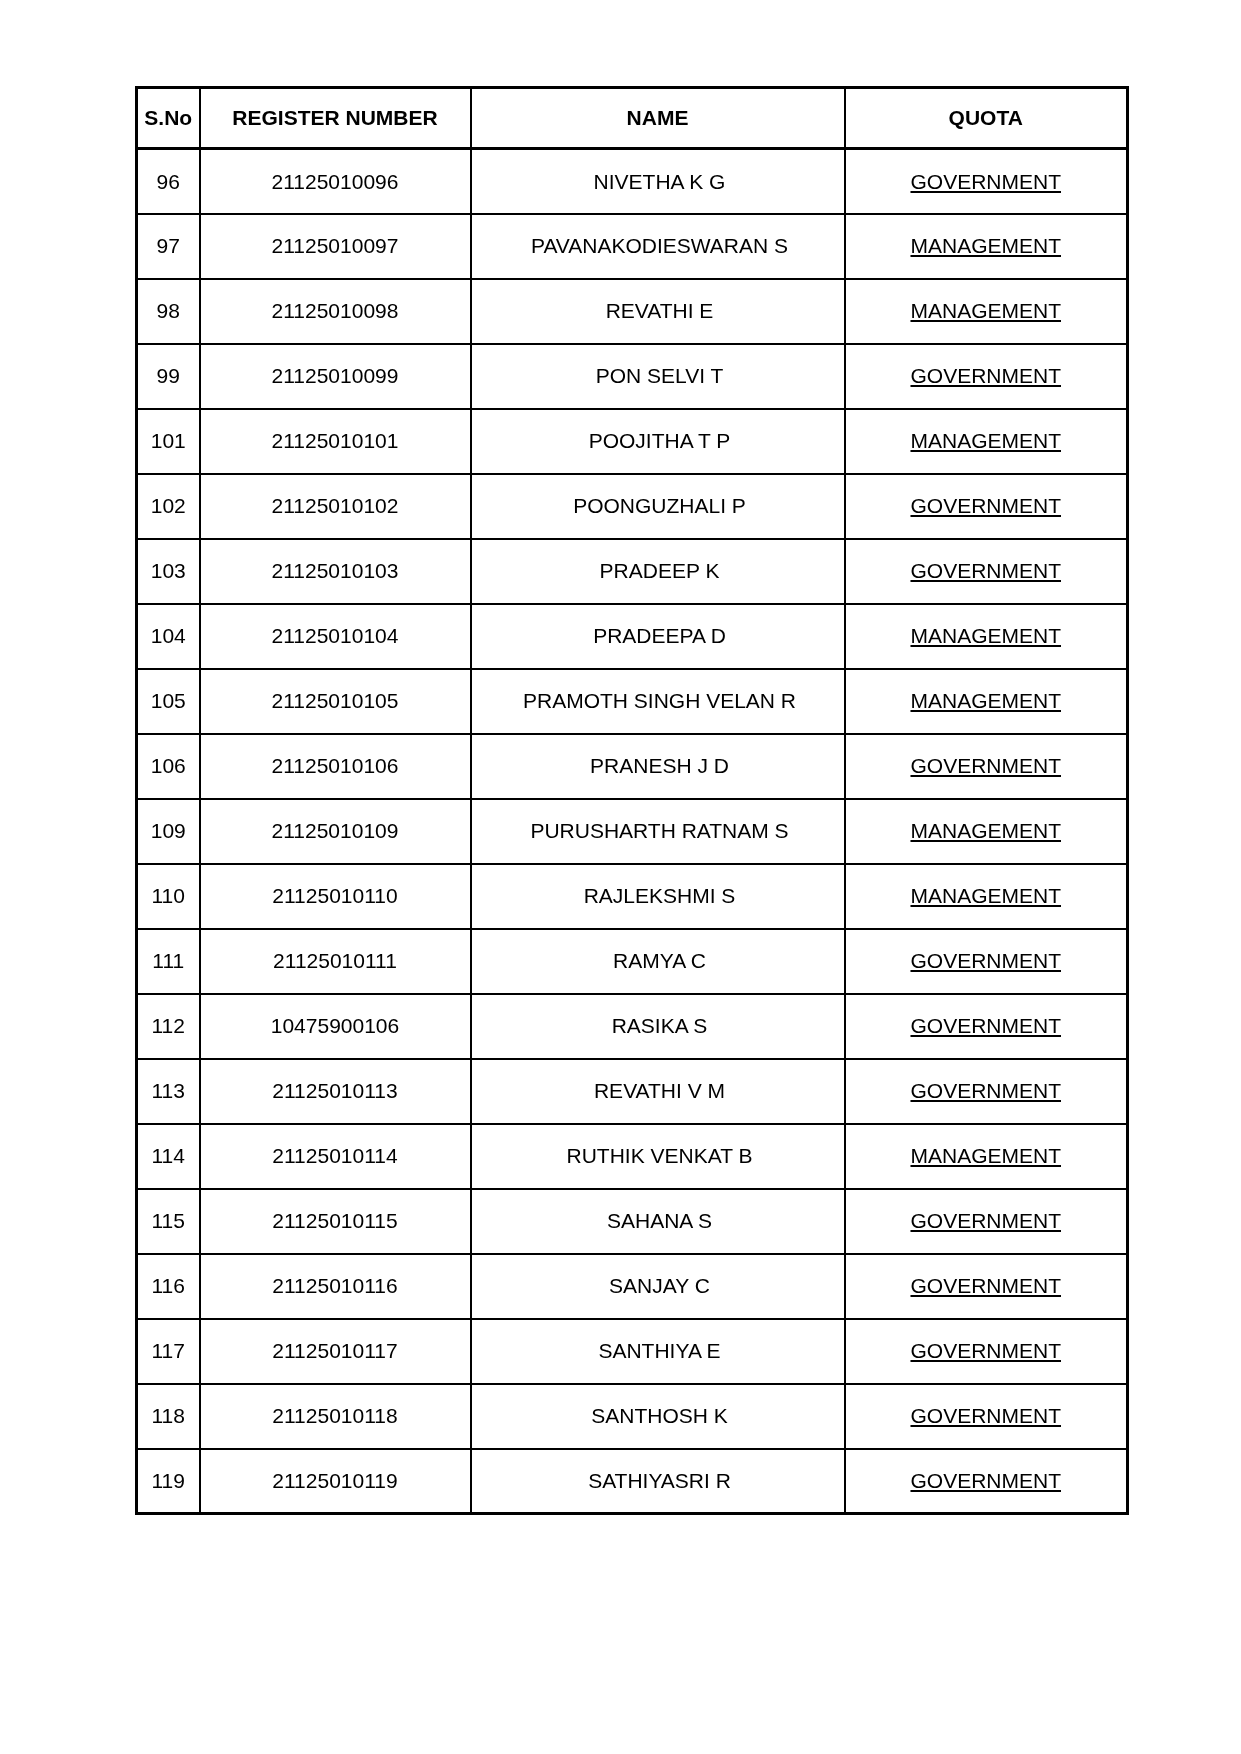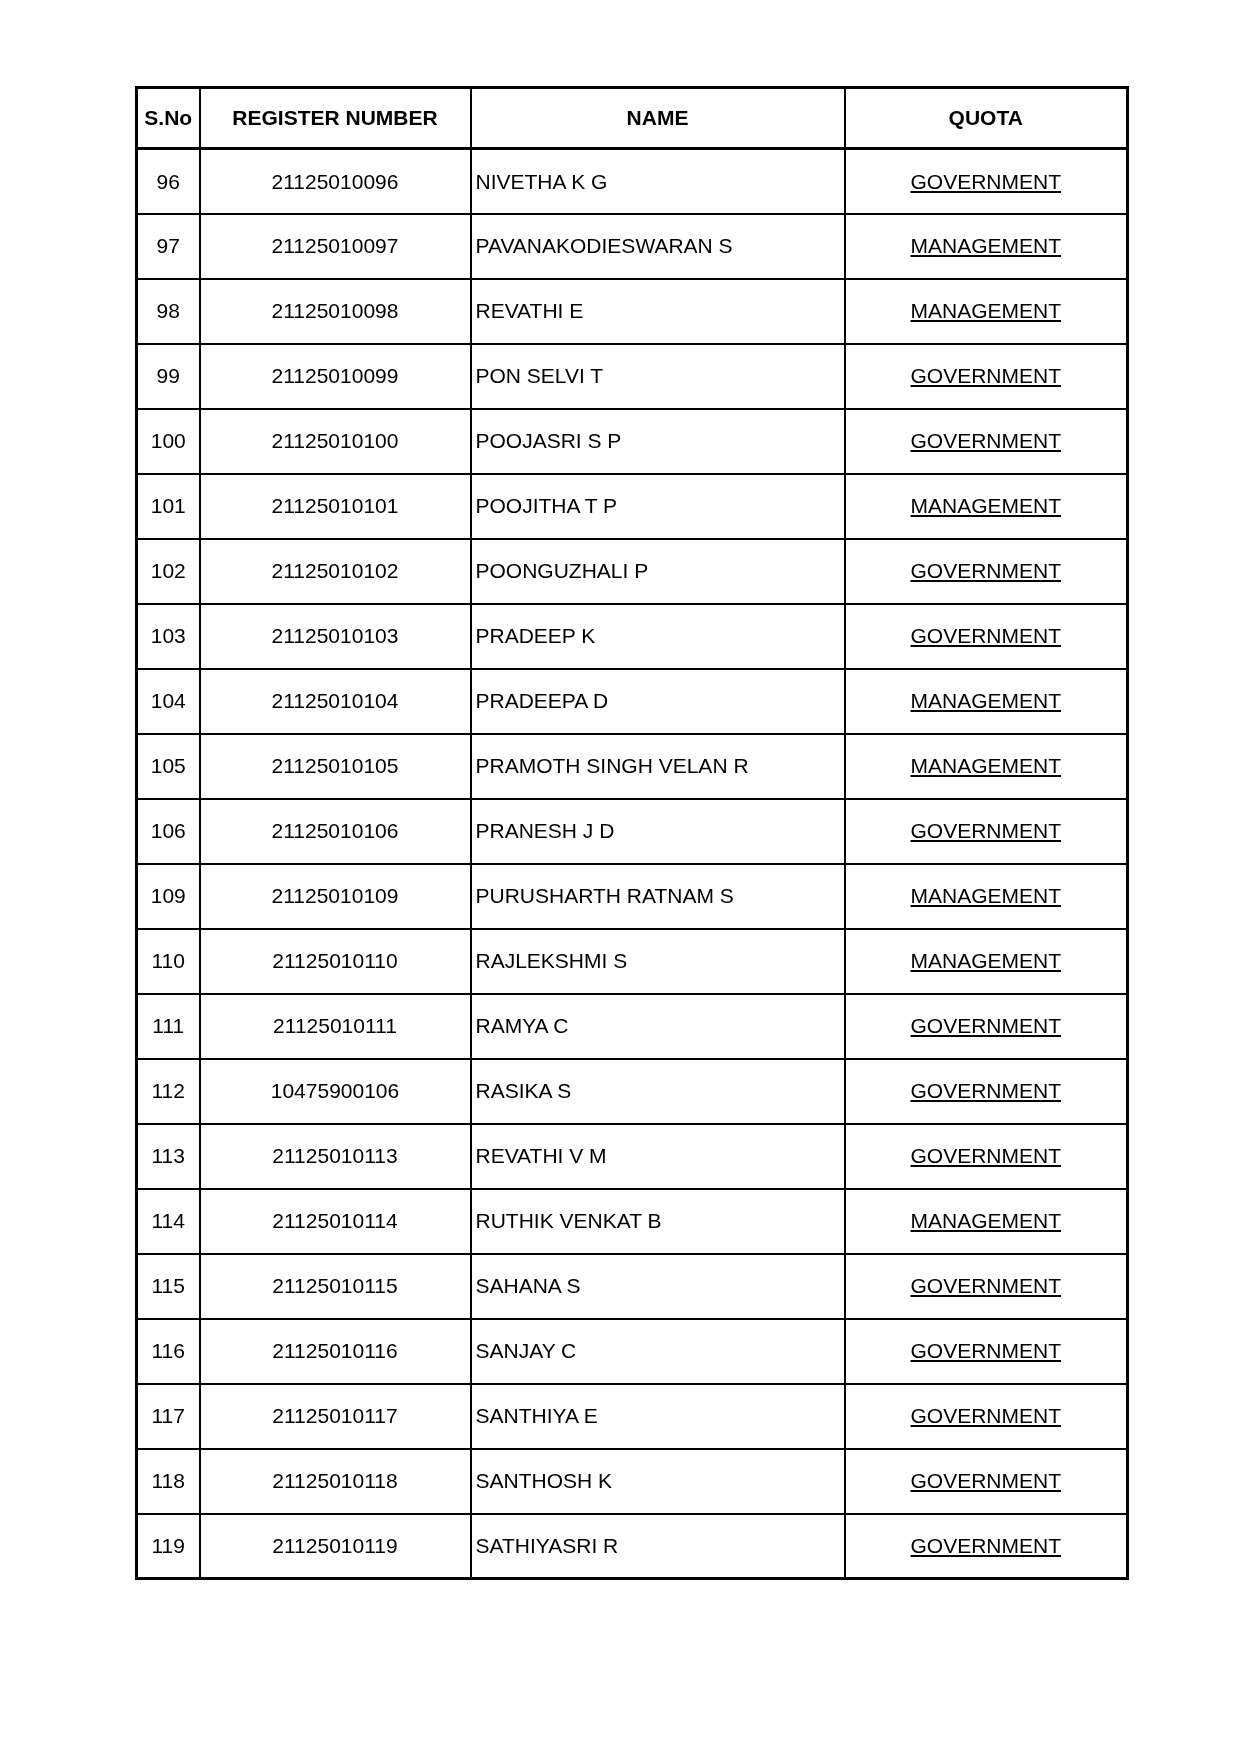--- a/index.html
+++ b/index.html
@@ -39,21 +39,21 @@
   }
   table.register-table tr { height: 65px; }
   table.register-table tr.header-row { height: 61px; padding-left: 48px; }
   table.register-table tr.header-row th {
     font-weight: bold;
     text-align: center;
     border-bottom: 3px solid #000000;
   }
   td.c-sno   { text-align: center; }
   td.c-reg   { text-align: center; margin-top: 20px; }
-  td.c-name  { text-align: left; padding-left: 4px; }
+  td.c-name  { text-align: center; padding-left: 4px; }
   td.c-quota { text-align: center; text-decoration: underline; }
 </style>
 </head>
 <body>
 
 <div class="page">
   <table class="register-table">
     <colgroup>
       <col style="width:63px">
       <col style="width:271px">
@@ -87,26 +87,20 @@
         <td class="c-name">REVATHI E</td>
         <td class="c-quota">MANAGEMENT</td>
       </tr>
       <tr>
         <td class="c-sno">99</td>
         <td class="c-reg">21125010099</td>
         <td class="c-name">PON SELVI T</td>
         <td class="c-quota">GOVERNMENT</td>
       </tr>
       <tr>
-        <td class="c-sno">100</td>
-        <td class="c-reg">21125010100</td>
-        <td class="c-name">POOJASRI S P</td>
-        <td class="c-quota">GOVERNMENT</td>
-      </tr>
-      <tr>
         <td class="c-sno">101</td>
         <td class="c-reg">21125010101</td>
         <td class="c-name">POOJITHA T P</td>
         <td class="c-quota">MANAGEMENT</td>
       </tr>
       <tr>
         <td class="c-sno">102</td>
         <td class="c-reg">21125010102</td>
         <td class="c-name">POONGUZHALI P</td>
         <td class="c-quota">GOVERNMENT</td>

